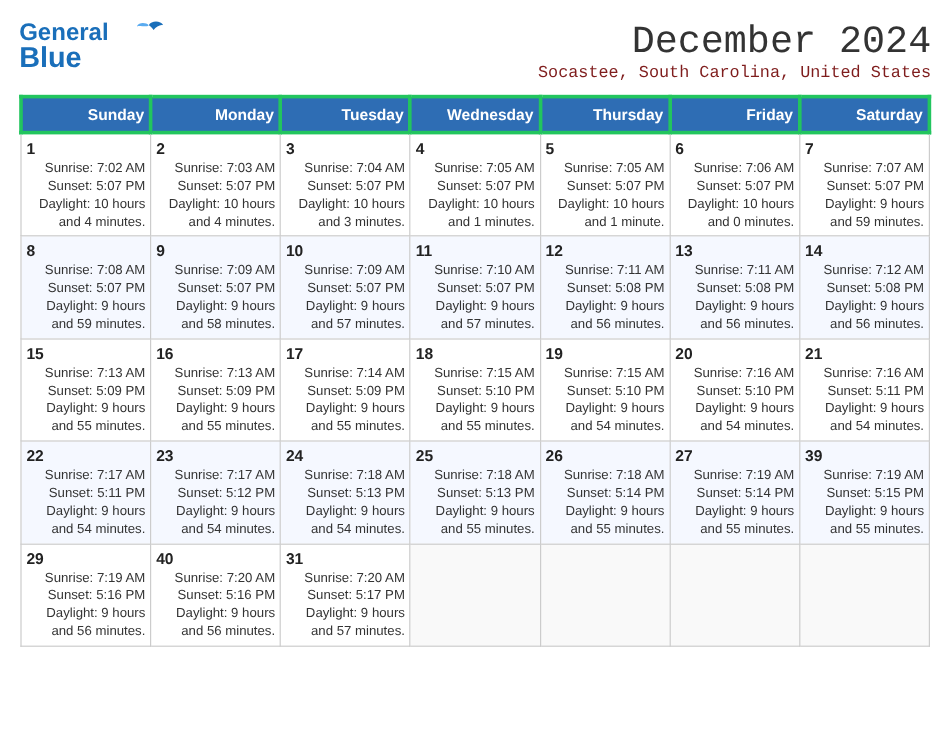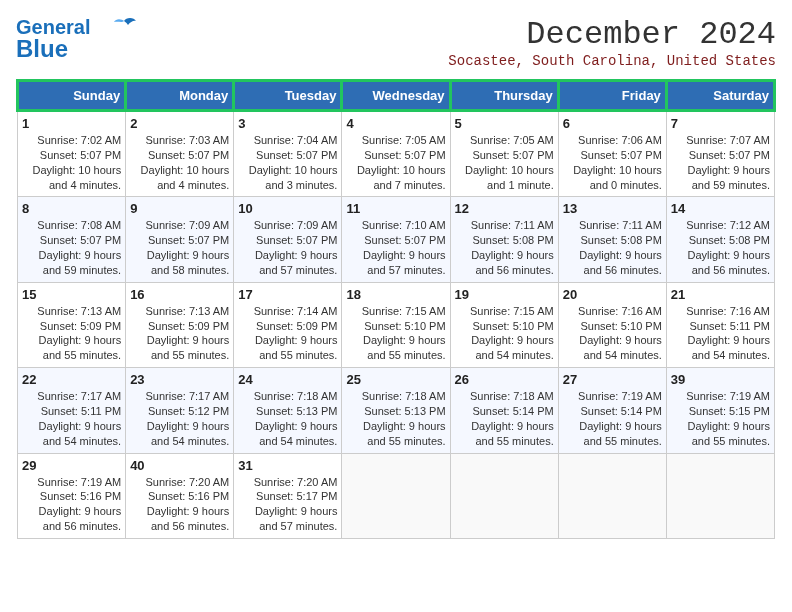--- a/index.html
+++ b/index.html
@@ -123,21 +123,21 @@
         <td>
           <span class="day-number">2</span>
           <div class="cell-content"><span>Sunrise: 7:03 AM</span><br><span>Sunset: 5:07 PM</span><br><span>Daylight: 10 hours</span><br><span>and 4 minutes.</span><br></div>
         </td>
         <td>
           <span class="day-number">3</span>
           <div class="cell-content"><span>Sunrise: 7:04 AM</span><br><span>Sunset: 5:07 PM</span><br><span>Daylight: 10 hours</span><br><span>and 3 minutes.</span><br></div>
         </td>
         <td>
           <span class="day-number">4</span>
-          <div class="cell-content"><span>Sunrise: 7:05 AM</span><br><span>Sunset: 5:07 PM</span><br><span>Daylight: 10 hours</span><br><span>and 7 minutes.</span><br></div>
+          <div class="cell-content"><span>Sunrise: 7:05 AM</span><br><span>Sunset: 5:07 PM</span><br><span>Daylight: 10 hours</span><br><span>and 1 minutes.</span><br></div>
         </td>
         <td>
           <span class="day-number">5</span>
           <div class="cell-content"><span>Sunrise: 7:05 AM</span><br><span>Sunset: 5:07 PM</span><br><span>Daylight: 10 hours</span><br><span>and 1 minute.</span><br></div>
         </td>
         <td>
           <span class="day-number">6</span>
           <div class="cell-content"><span>Sunrise: 7:06 AM</span><br><span>Sunset: 5:07 PM</span><br><span>Daylight: 10 hours</span><br><span>and 0 minutes.</span><br></div>
         </td>
         <td>

